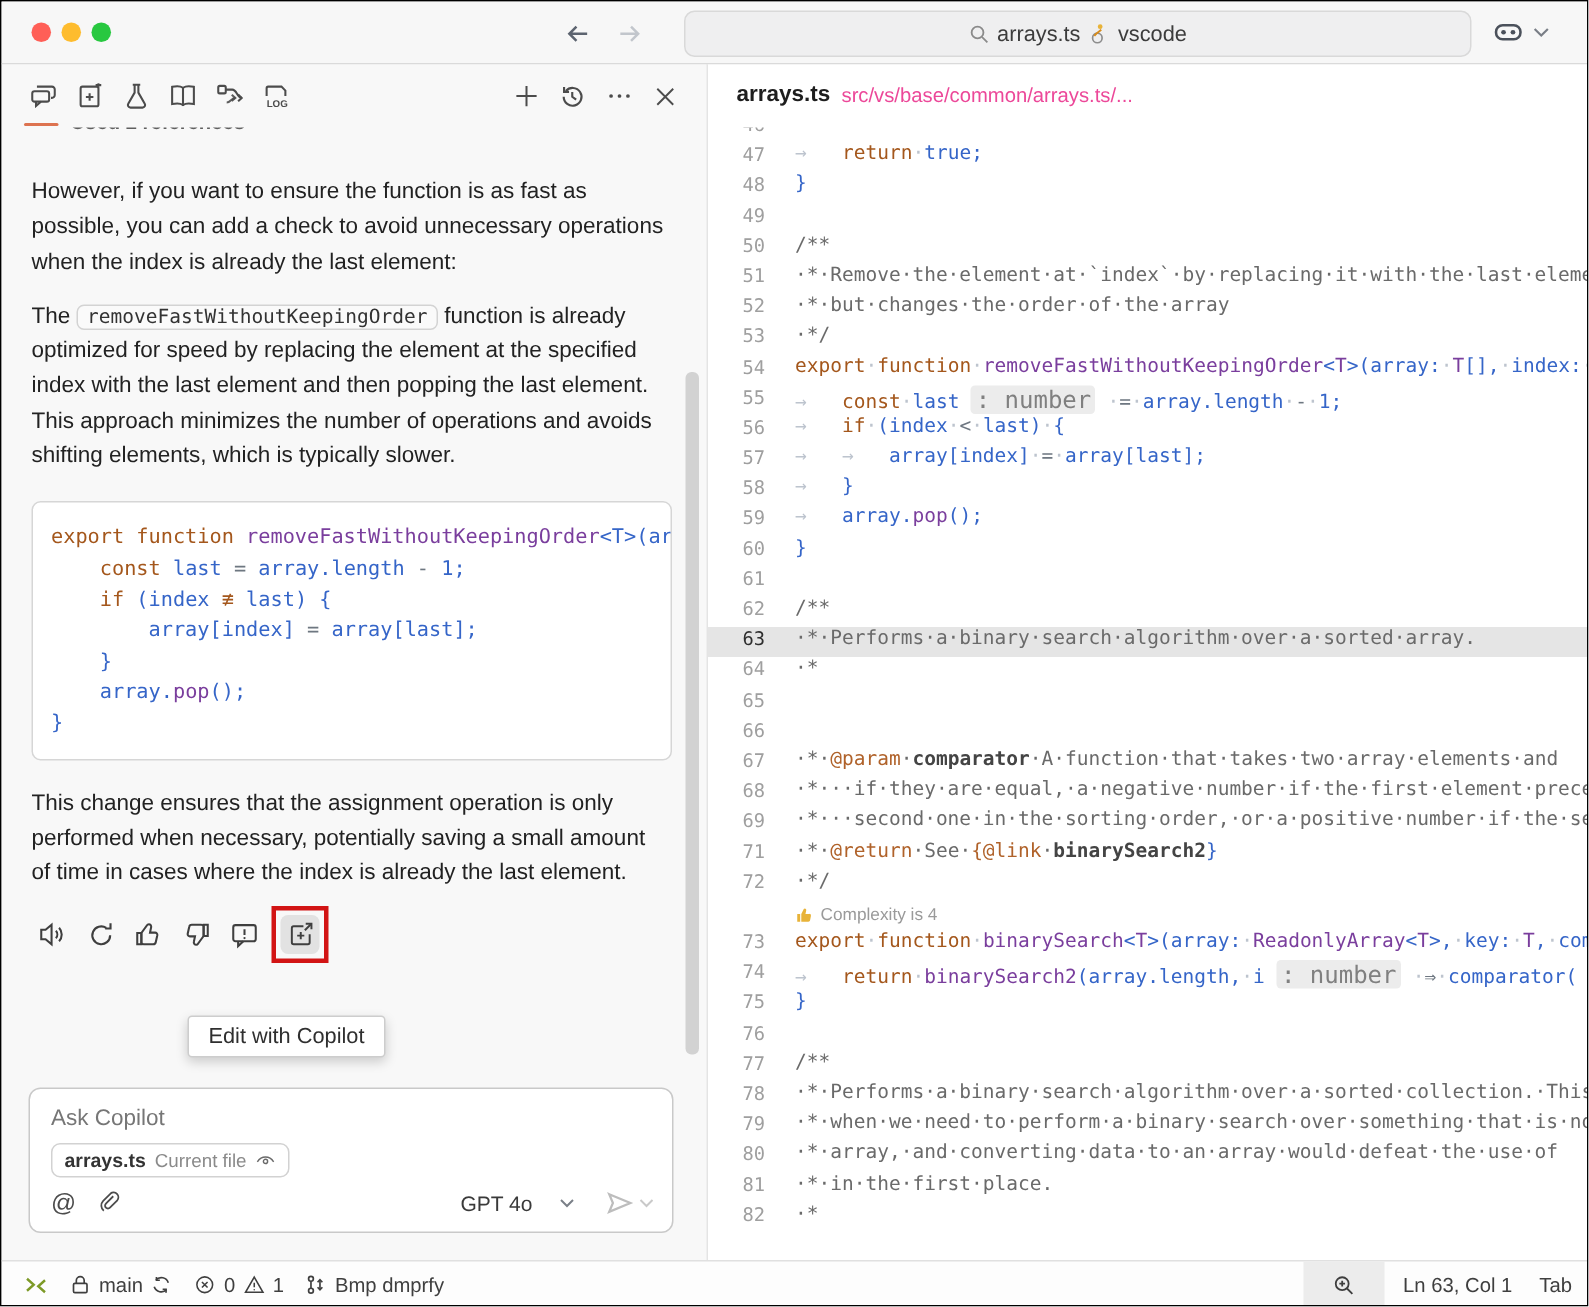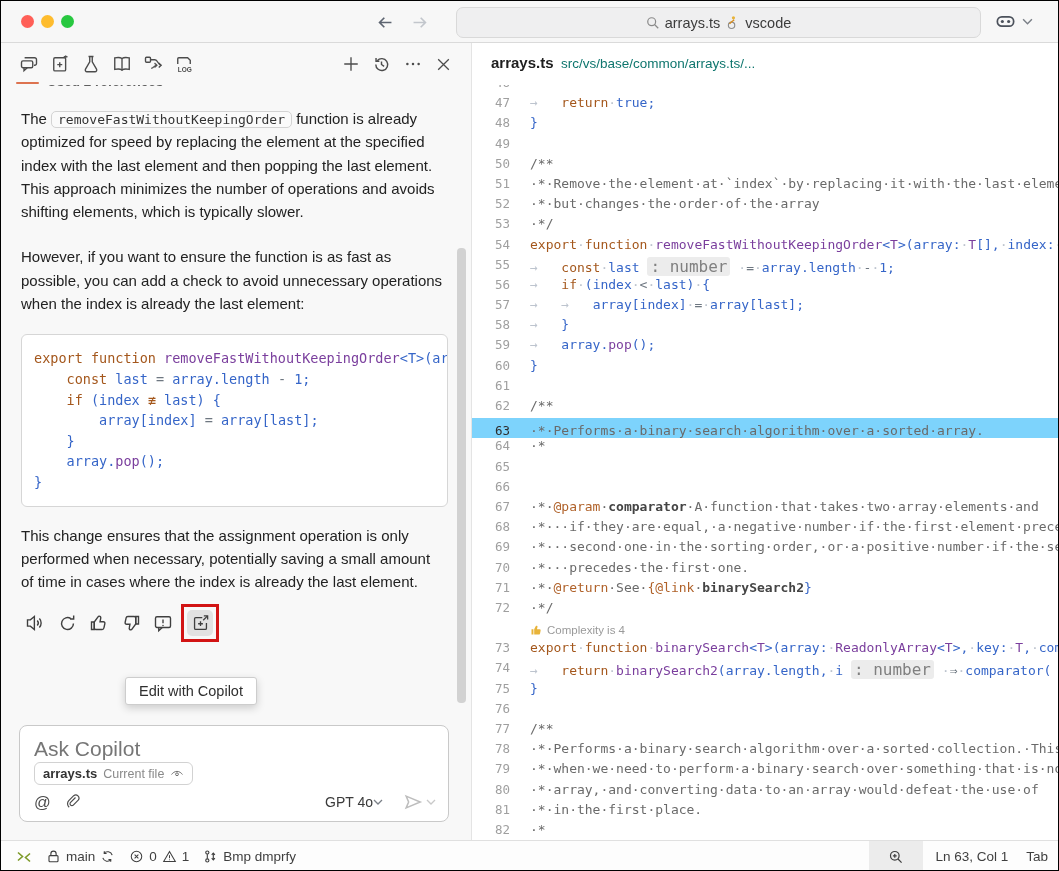--- a/index.html
+++ b/index.html
@@ -44,37 +44,37 @@
   .actions{margin-top:13px;margin-left:2px;display:flex;align-items:center;gap:8px;}
   .abtn{width:24px;height:24px;display:flex;align-items:center;justify-content:center;color:#3f3f3f;}
   .editwrap{position:relative;width:34px;height:34px;display:flex;align-items:center;justify-content:center;}
   .editbtn{width:26px;height:26px;border-radius:5px;background:#e2e2e2;display:flex;align-items:center;justify-content:center;color:#3f3f3f;}
   .redbox{position:absolute;inset:-2px;border:3px solid #d21414;}
   .tooltip{position:absolute;left:124px;top:634px;background:#fff;border:1px solid #cdcdcd;border-radius:3px;
            box-shadow:0 3px 8px rgba(0,0,0,.18);padding:5px 13px;font-size:14.5px;color:#2f2f2f;white-space:nowrap;}
   .chat-sb{position:absolute;left:456px;top:205px;width:9px;height:455px;background:#c6c6c6;border-radius:4px;opacity:.75;}
   .askbox{position:absolute;left:18px;top:682px;width:430px;height:97px;background:#fff;
           border:1px solid #c9c9c9;border-radius:8px;box-sizing:border-box;}
-  .asklabel{position:absolute;left:14px;top:11px;font-size:21px;color:#767676;}
+  .asklabel{position:absolute;left:14px;top:11px;font-size:15px;color:#767676;}
   .chip{position:absolute;left:14px;top:36px;display:flex;align-items:center;gap:6px;border:1px solid #d2d2d2;
         border-radius:6px;padding:3px 8px;background:#fff;font-size:13px;color:#333;}
   .chip .hint{color:#8a8a8a;font-size:12.5px;}
   .askrow{position:absolute;left:14px;right:12px;bottom:9px;display:flex;align-items:center;gap:14px;}
   .atglyph{font-size:16.5px;color:#4c4c4c;}
-  .model{margin-left:auto;display:flex;align-items:center;gap:0;font-size:14px;color:#3a3a3a;}
+  .model{margin-left:auto;display:flex;align-items:center;gap:18px;font-size:14px;color:#3a3a3a;}
   .send{display:flex;align-items:center;gap:3px;color:#bdbdbd;margin-left:6px;}
   
   .divider{position:absolute;left:470px;top:42px;width:1px;height:797px;background:#e4e4e4;}
   .editor{position:absolute;left:471px;top:42px;width:588px;height:797px;background:#fff;overflow:hidden;}
   .efile{position:absolute;left:19px;top:11px;font-size:15px;font-weight:700;color:#1e1e1e;}
-  .ecrumb{position:absolute;left:89px;top:13px;font-size:13.5px;color:#0f766e;}
+  .ecrumb{position:absolute;left:89px;top:13px;font-size:13.5px;color:#ec4899;}
   .elines{position:absolute;left:0;top:42px;right:0;bottom:0;overflow:hidden;}
   .elinner{margin-top:-10px;}
   .erow{display:flex;height:20.2px;line-height:20.2px;font:13px "DejaVu Sans Mono",monospace;white-space:pre;}
-  .erow.hl{background:#7dd3fc;align-items:flex-end;}
+  .erow.hl{background:#e5e5e5;}
   .ln{width:38px;text-align:right;color:#9f9f9f;font-size:12.5px;flex:none;font-family:"DejaVu Sans Mono",monospace;}
   .erow.hl .ln{color:#2f2f2f;}
   .ecode{margin-left:20px;}
   .lensrow{height:20.2px;display:flex;align-items:center;gap:5px;margin-left:58px;
            font-size:11.5px;color:#9a9a9a;font-family:"Liberation Sans",sans-serif;}
   
   .statusbar{position:absolute;left:0;top:839px;width:100%;height:32px;background:#fdfdfd;
              border-top:1px solid #e0e0e0;display:flex;align-items:center;box-sizing:border-box;
              font-size:13.5px;color:#3f3f3f;}
   .sbitem{display:flex;align-items:center;gap:5px;padding:0 7px;height:100%;}
@@ -195,22 +195,22 @@
           <svg width="17" height="17" viewBox="0 0 16 16" fill="none" stroke="currentColor" stroke-width="1.2">
               <path d="M3 3l10 10M13 3 3 13"></path>
             </svg>
         </div>
       </div>
     </div>
 
     <div class="chatscroll">
       <div class="chatinner">
         <div class="refs">Used 2 references</div>
+        <div class="para p2">However, if you want to ensure the function is as fast as possible, you can add a check to avoid unnecessary operations when the index is already the last element:</div>
         <div class="para"><span>The </span><span class="codechip">removeFastWithoutKeepingOrder</span><span> function is already optimized for speed by replacing the element at the specified index with the last element and then popping the last element. This approach minimizes the number of operations and avoids shifting elements, which is typically slower.</span></div>
-        <div class="para p2">However, if you want to ensure the function is as fast as possible, you can add a check to avoid unnecessary operations when the index is already the last element:</div>
         <div class="codeblock" id="chat-code"><div><span class="tk">export function </span><span class="tn">removeFastWithoutKeepingOrder</span><span class="tp">&lt;T&gt;(array: T[], index: number): T[] {</span></div><div><span class="tw">    </span><span class="tk">const </span><span class="tv">last</span><span class="to"> = </span><span class="tv">array</span><span class="tp">.</span><span class="tv">length</span><span class="to"> - </span><span class="tv">1</span><span class="tp">;</span></div><div><span class="tw">    </span><span class="tk">if </span><span class="tp">(</span><span class="tv">index</span><span class="tk"> ≢ </span><span class="tv">last</span><span class="tp">) {</span></div><div><span class="tw">        </span><span class="tv">array</span><span class="tp">[</span><span class="tv">index</span><span class="tp">]</span><span class="to"> = </span><span class="tv">array</span><span class="tp">[</span><span class="tv">last</span><span class="tp">];</span></div><div><span class="tw">    </span><span class="tp">}</span></div><div><span class="tw">    </span><span class="tv">array</span><span class="tp">.</span><span class="tn">pop</span><span class="tp">();</span></div><div><span class="tp">}</span></div></div>
         <div class="para p3">This change ensures that the assignment operation is only performed when necessary, potentially saving a small amount of time in cases where the index is already the last element.</div>
         <div class="actions">
           <div class="abtn">
             <svg width="20" height="20" viewBox="0 0 16 16" fill="none" stroke="currentColor" stroke-width="1.1">
                 <path d="M7.5 2.8 4.3 5.5H2v5h2.3l3.2 2.7z"></path>
                 <path d="M9.8 6a3 3 0 0 1 0 4"></path>
                 <path d="M11.5 4.4a5.3 5.3 0 0 1 0 7.2"></path>
               </svg>
           </div>
@@ -316,21 +316,20 @@
           <div class="erow"><span class="ln">60</span><span class="ecode"><span class="tp">}</span></span></div>
           <div class="erow"><span class="ln">61</span><span class="ecode"></span></div>
           <div class="erow"><span class="ln">62</span><span class="ecode"><span class="tc">/**</span></span></div>
           <div class="erow hl"><span class="ln">63</span><span class="ecode"><span class="tc">·*·Performs·a·binary·search·algorithm·over·a·sorted·array.</span></span></div>
           <div class="erow"><span class="ln">64</span><span class="ecode"><span class="tc">·*</span></span></div>
           <div class="erow"><span class="ln">65</span></div>
           <div class="erow"><span class="ln">66</span></div>
           <div class="erow"><span class="ln">67</span><span class="ecode"><span class="tc">·*·</span><span class="tt">@param</span><span class="tc">·</span><span class="tb">comparator</span><span class="tc">·A·function·that·takes·two·array·elements·and</span></span></div>
           <div class="erow"><span class="ln">68</span><span class="ecode"><span class="tc">·*···if·they·are·equal,·a·negative·number·if·the·first·element·precedes</span></span></div>
           <div class="erow"><span class="ln">69</span><span class="ecode"><span class="tc">·*···second·one·in·the·sorting·order,·or·a·positive·number·if·the·second</span></span></div>
-          <div class="erow"><span class="ln">70</span><span class="ecode"><span class="tc">·*···precedes·the·first·one.</span></span></div>
           <div class="erow"><span class="ln">71</span><span class="ecode"><span class="tc">·*·</span><span class="tt">@return</span><span class="tc">·See·</span><span class="tt">{@link</span><span class="tc">·</span><span class="tb">binarySearch2</span><span class="tv">}</span></span></div>
           <div class="erow"><span class="ln">72</span><span class="ecode"><span class="tc">·*/</span></span></div>
           <div class="lensrow">
             <svg width="12" height="12" viewBox="0 0 16 16">
               <path d="M2 7h2.6v7H2z M5.6 14h6.3c.8 0 1.4-.6 1.5-1.3l.8-4A1.5 1.5 0 0 0 12.7 7H9.3l.7-3.2A1.3 1.3 0 0 0 7.8 2.6L5.6 7z" fill="#e8b339"></path>
             </svg>
             <span>Complexity is 4</span>
           </div>
           <div class="erow"><span class="ln">73</span><span class="ecode"><span class="tk">export</span><span class="tw">·</span><span class="tk">function</span><span class="tw">·</span><span class="tn">binarySearch</span><span class="tp">&lt;</span><span class="tn">T</span><span class="tp">&gt;(</span><span class="tv">array</span><span class="tp">:</span><span class="tw">·</span><span class="tn">ReadonlyArray</span><span class="tp">&lt;</span><span class="tn">T</span><span class="tp">&gt;,</span><span class="tw">·</span><span class="tv">key</span><span class="tp">:</span><span class="tw">·</span><span class="tn">T</span><span class="tp">,</span><span class="tw">·</span><span class="tv">comparator</span></span></div>
           <div class="erow"><span class="ln">74</span><span class="ecode"><span class="tw">→   </span><span class="tk">return</span><span class="tw">·</span><span class="tn">binarySearch2</span><span class="tp">(</span><span class="tv">array</span><span class="tp">.</span><span class="tv">length</span><span class="tp">,</span><span class="tw">·</span><span class="tv">i</span><span class="tw"> </span><span class="ti">: number</span><span class="tw"> ·</span><span class="to">⇒</span><span class="tw">·</span><span class="tv">comparator</span><span class="tp">(</span></span></div>

